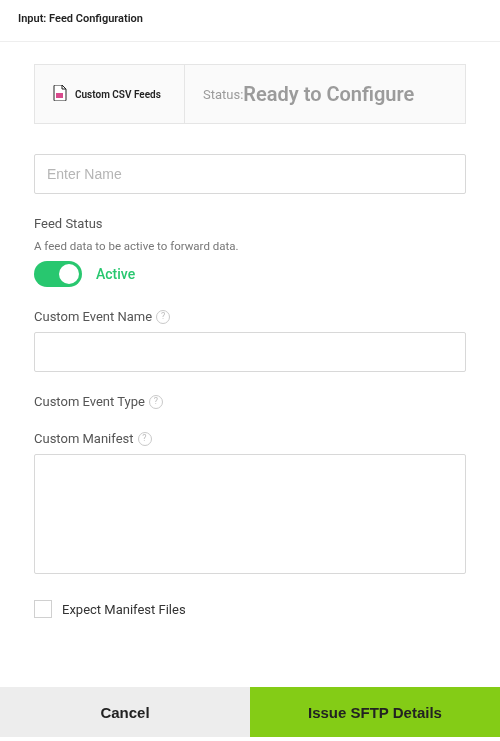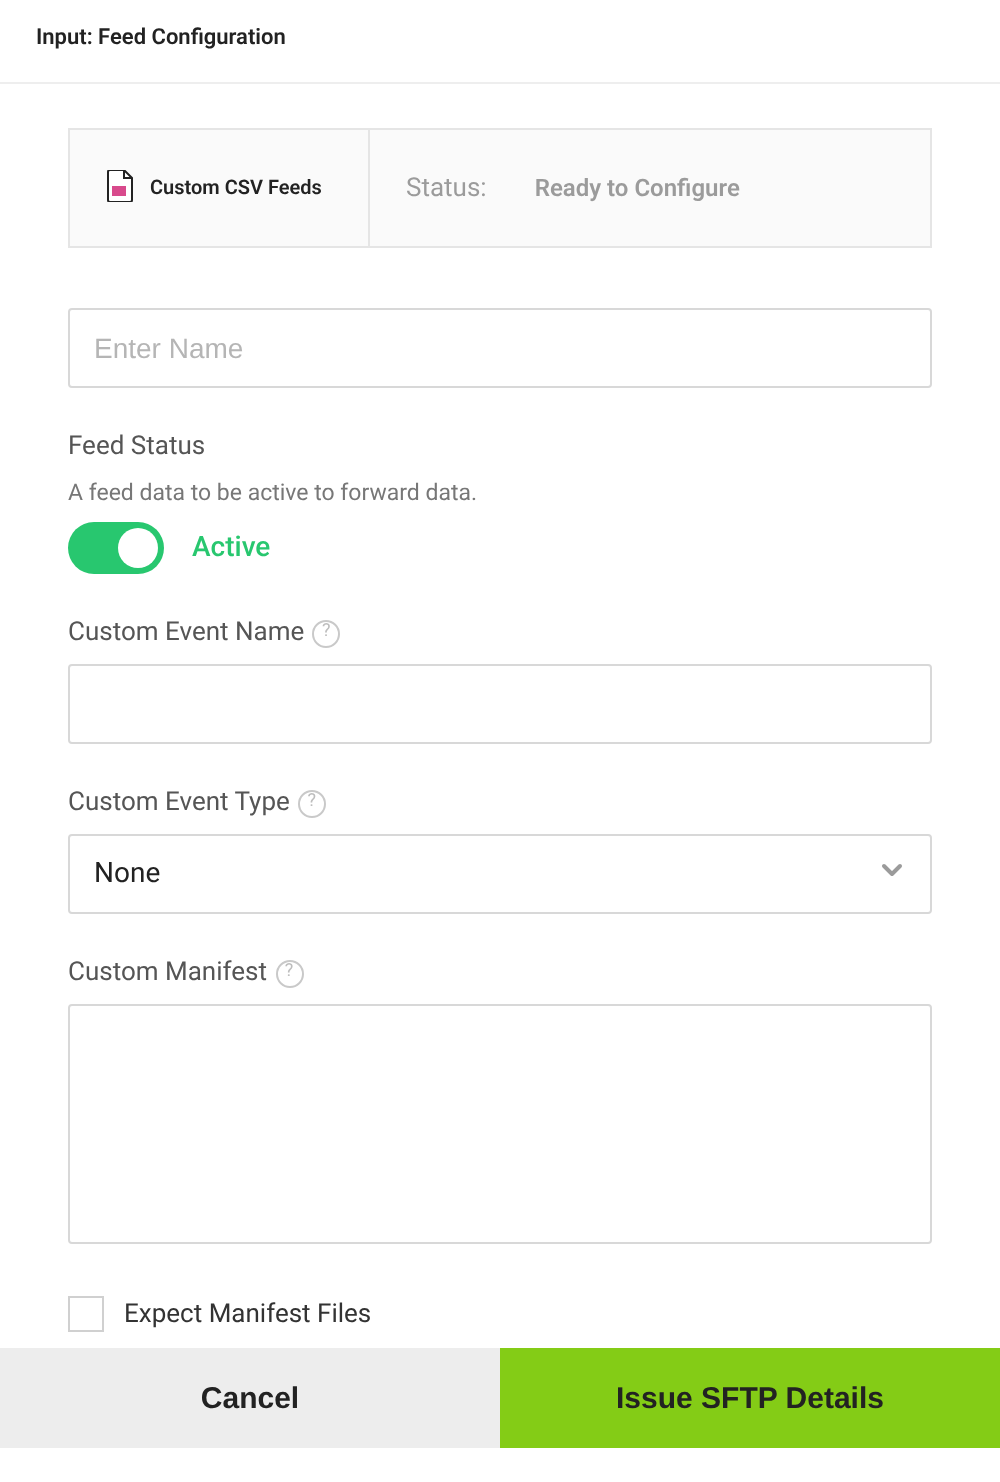--- a/index.html
+++ b/index.html
@@ -38,31 +38,31 @@
     border-right: 1px solid #e5e5e5;
     font-size: 10px;
     font-weight: 600;
     color: #222;
     flex: 0 0 150px;
   }
   .info-left svg { flex-shrink: 0; }
   .info-right {
     display: flex;
     align-items: center;
-    gap: 24px;
+    gap: 0;
     padding: 0 18px;
     font-size: 13px;
   }
   .info-status-label {
     color: #9b9b9b;
     font-size: 13px;
   }
   .info-status-value {
     color: #9b9b9b;
-    font-size: 12px;
+    font-size: 20px;
     font-weight: 600;
   }
   .field {
     margin-bottom: 22px;
   }
   .field-label {
     font-size: 13px;
     color: #555;
     margin-bottom: 8px;
     display: flex;
@@ -172,21 +172,21 @@
     border: 1px solid #d0d0d0;
     background: #fff;
     cursor: pointer;
   }
   .checkbox-label {
     font-size: 13px;
     color: #333;
   }
   .footer {
     position: absolute;
-    bottom: 17px;
+    bottom: 4px;
     left: 0;
     right: 0;
     display: flex;
     height: 50px;
   }
   .btn-cancel {
     flex: 1;
     background: #ededed;
     border: none;
     font-size: 15px;
@@ -249,28 +249,20 @@
       <span class="help-icon">?</span>
     </div>
     <input type="text" class="text-input" style="">
   </div>
 
   <div class="field">
     <div class="field-label">
       <span>Custom Event Type</span>
       <span class="help-icon">?</span>
     </div>
-    <div class="select">
-      <span>None</span>
-      <span class="chevron">
-        <svg width="14" height="14" viewBox="0 0 14 14">
-            <path d="M3 5 l4 4 l4 -4" fill="none" stroke="#9b9b9b" stroke-width="2" stroke-linecap="round" stroke-linejoin="round"></path>
-          </svg>
-      </span>
-    </div>
   </div>
 
   <div class="field">
     <div class="field-label">
       <span>Custom Manifest</span>
       <span class="help-icon">?</span>
     </div>
     <textarea class="textarea" style=""></textarea>
   </div>
 

